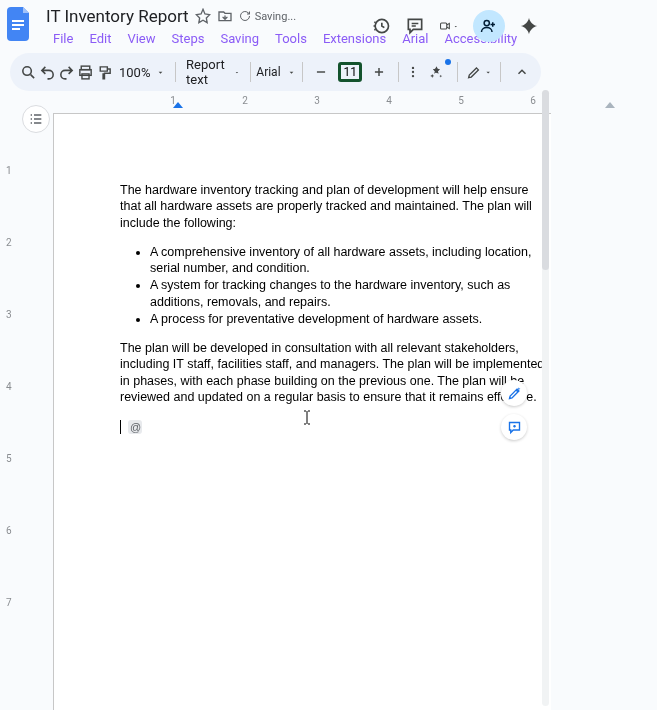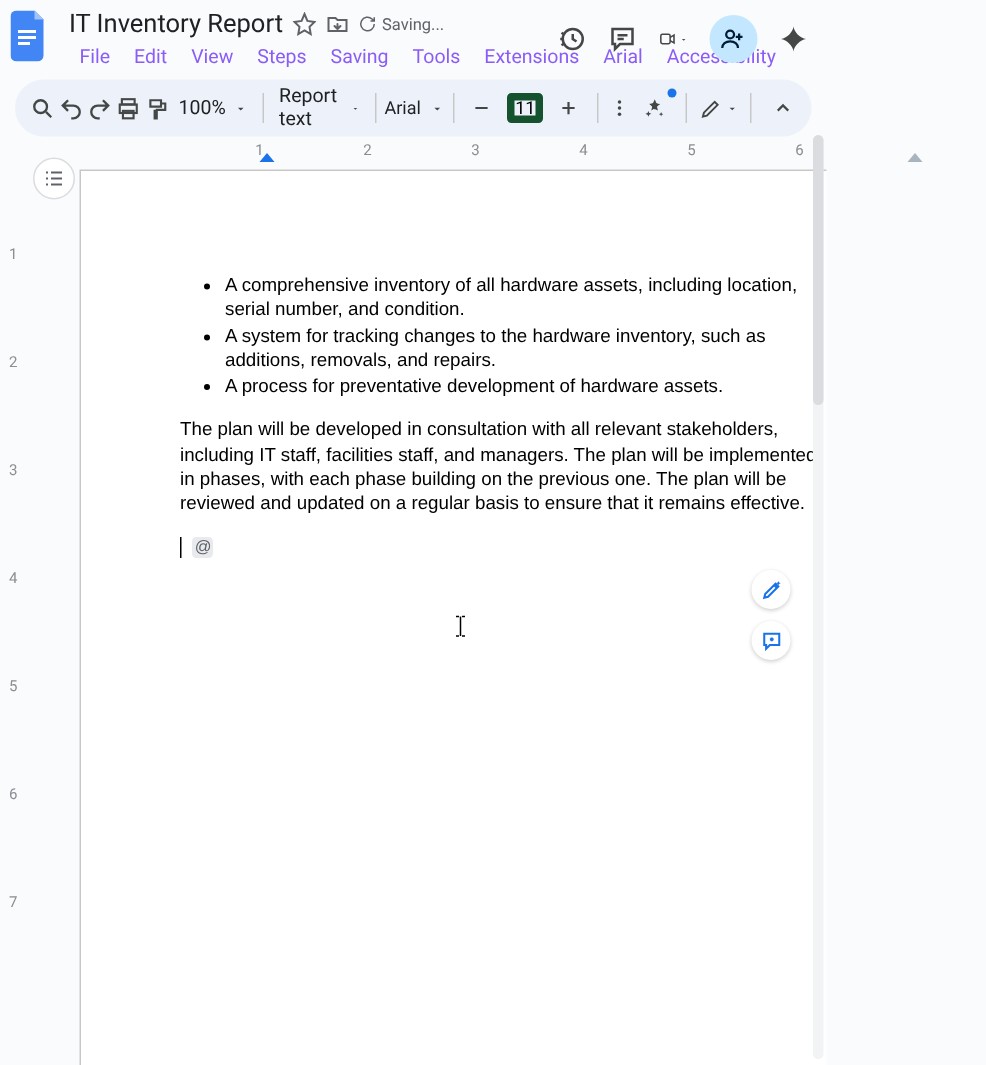--- a/index.html
+++ b/index.html
@@ -26,21 +26,21 @@
 
   
   .toolbar-wrap { padding: 0 10px 4px 10px; }
   .toolbar { background: #edf2fa; border-radius: 24px; height: 38px; display: flex; align-items: center; padding: 0 6px 0 10px; gap: 2px; position: relative; }
   .tbtn { width: 26px; height: 26px; color: #444746; display: inline-flex; align-items: center; justify-content: center; border-radius: 4px; position: relative; }
   .tsep { width: 1px; height: 20px; background: #c7c7c7; margin: 0 4px; }
   .zoom { font-size: 13px; color: #202124; padding: 0 4px 0 4px; display: inline-flex; align-items: center; gap: 6px; }
   .style-select { font-size: 13px; color: #202124; padding: 0 4px; display: inline-flex; align-items: center; gap: 6px; width: 90px; }
   .font-select { font-size: 12px; color: #202124; display: inline-flex; align-items: center; gap: 6px; width: 60px; }
   .font-size { display: inline-flex; align-items: center; gap: 4px; }
-  .font-size .fsbox { width: 24px; height: 20px; border: 5px solid #14532d; border-radius: 3px; font-size: 12px; display: inline-flex; align-items: center; justify-content: center; background: transparent; }
+  .font-size .fsbox { width: 24px; height: 20px; border: 3px solid #14532d; border-radius: 3px; font-size: 12px; display: inline-flex; align-items: center; justify-content: center; background: transparent; }
   .toolbar-right { margin-left: auto; display: flex; align-items: center; gap: 4px; }
   .chev-down { margin-left: 2px; }
   .dot-blue { width: 6px; height: 6px; background: #1a73e8; border-radius: 50%; position: absolute; top: 0; right: -2px; }
 
   
   .ruler-wrap { height: 15px; position: relative; font-size: 9px; color: #8a8d91; margin: 0; user-select: none; z-index: 3; }
   .ruler { position: absolute; left: 53px; right: 20px; top: 0; height: 15px; }
   .rtick { position: absolute; top: 0; transform: translateX(-50%); font-size: 10px; }
   .l-indent { position: absolute; left: 120px; top: 7px; width: 0; height: 0; border-left: 5px solid transparent; border-right: 5px solid transparent; border-bottom: 6px solid #1a73e8; }
   .r-indent { position: absolute; left: 552px; top: 7px; width: 0; height: 0; border-left: 5px solid transparent; border-right: 5px solid transparent; border-bottom: 6px solid #aab4be; }
@@ -286,20 +286,21 @@
     <span class="vrtick" style="top:216px">3</span>
     <span class="vrtick" style="top:288px">4</span>
     <span class="vrtick" style="top:360px">5</span>
     <span class="vrtick" style="top:432px">6</span>
     <span class="vrtick" style="top:504px">7</span>
   </div>
 
   <div class="scroll-area">
     <div class="page">
       <div class="page-content">
+        <div class="para">The hardware inventory tracking and plan of development will help ensure that all hardware assets are properly tracked and maintained. The plan will include the following:</div>
         <ul class="blist">
           <li>A comprehensive inventory of all hardware assets, including location, serial number, and condition.</li>
           <li>A system for tracking changes to the hardware inventory, such as additions, removals, and repairs.</li>
           <li>A process for preventative development of hardware assets.</li>
         </ul>
         <div class="para">The plan will be developed in consultation with all relevant stakeholders, including IT staff, facilities staff, and managers. The plan will be implemented in phases, with each phase building on the previous one. The plan will be reviewed and updated on a regular basis to ensure that it remains effective.</div>
         <div>
           <span class="cursor"></span>
           <span class="at-chip">@</span>
         </div>

